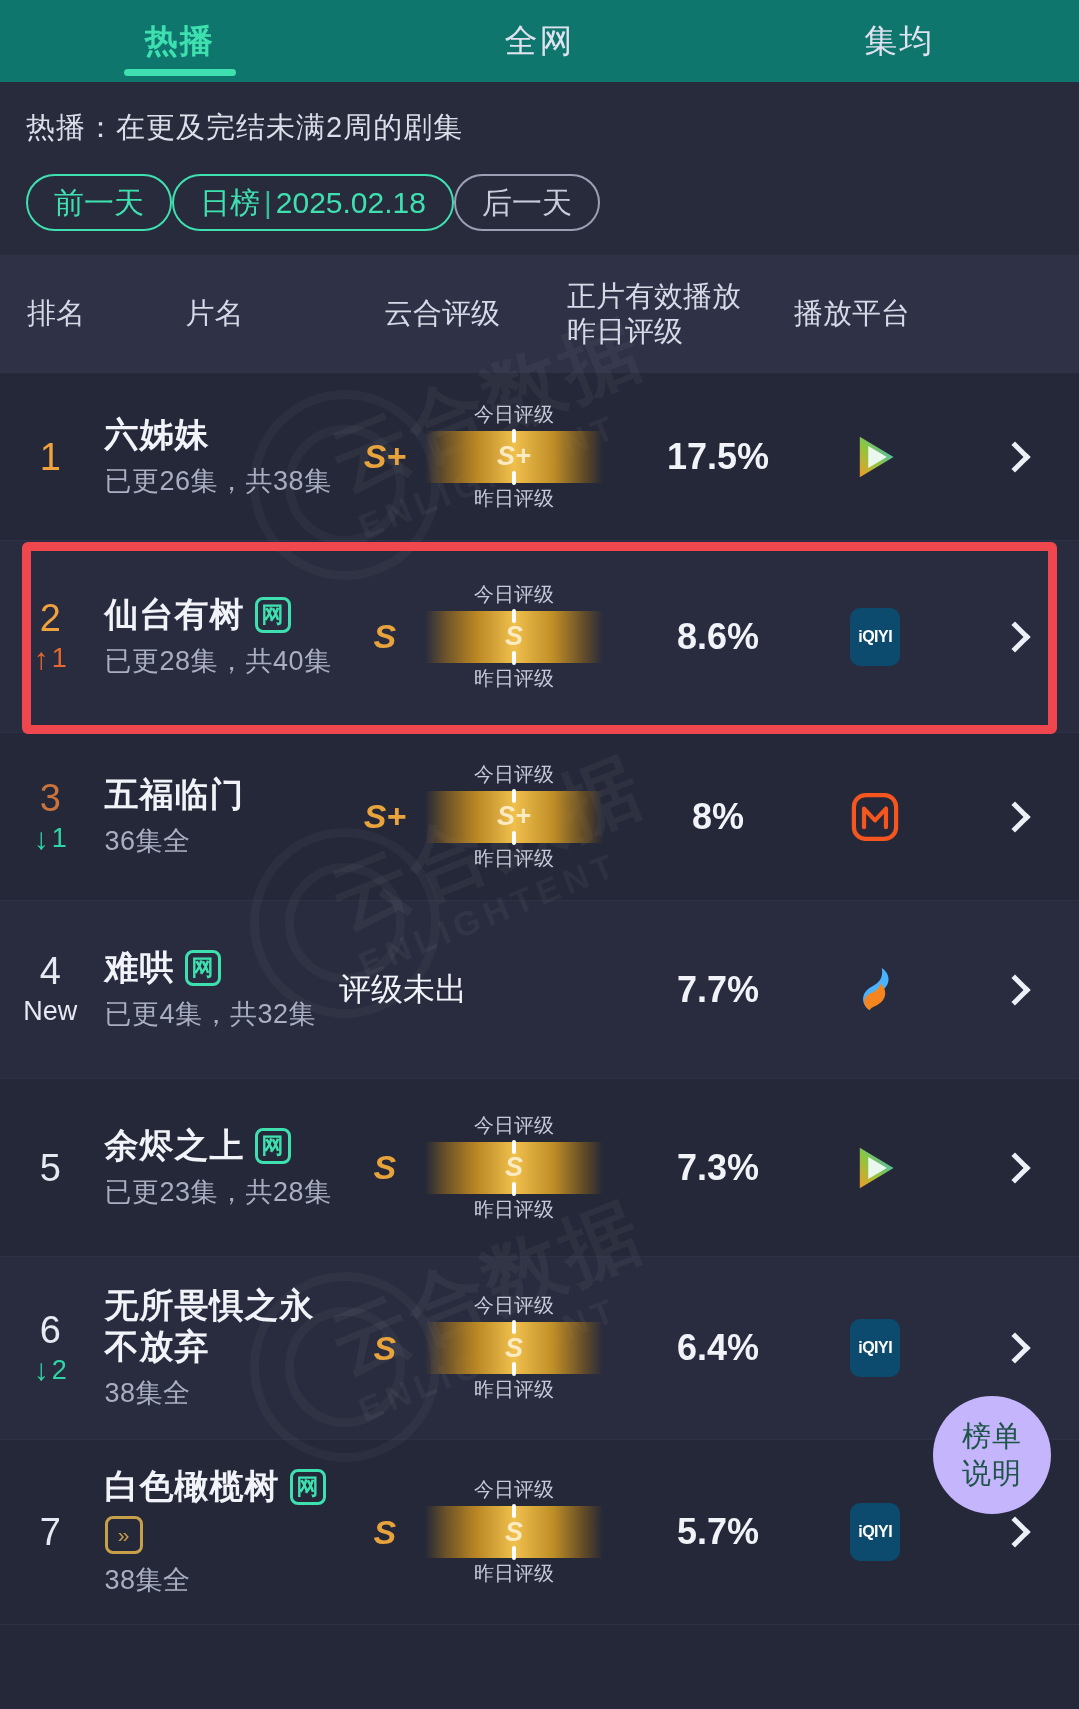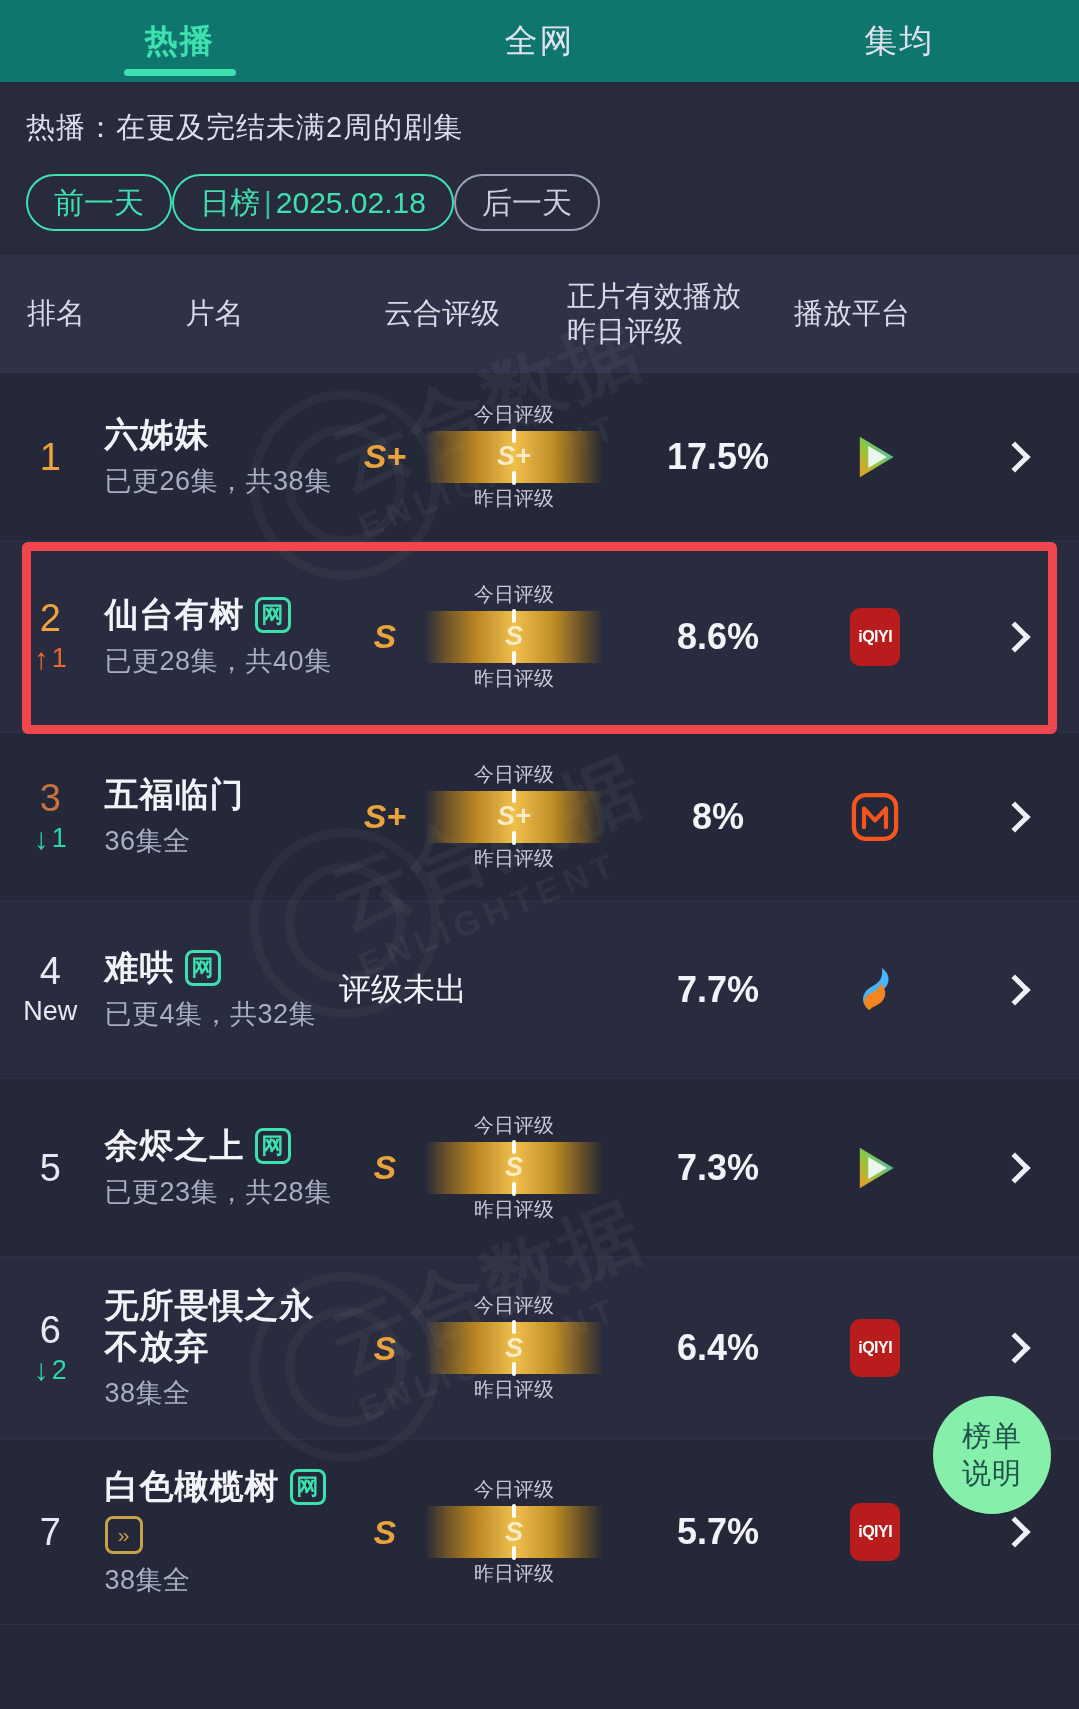--- a/index.html
+++ b/index.html
@@ -252,21 +252,21 @@
   
   .platcell {
     width: 170px;
     display: flex;
     align-items: center;
     justify-content: center;
   }
   .plat-ico { width: 54px; height: 54px; display: block; }
   .plat-iqiyi {
     width: 50px; height: 58px;
-    background: #b91c1c;
+    background: #0c4a6e;
     border-radius: 10px;
     display: flex; align-items: center; justify-content: center;
     color: #fff;
     font-size: 16px;
     font-weight: 700;
     letter-spacing: -.5px;
   }
 
   
   .arrowcell {
@@ -313,21 +313,21 @@
   }
 
   
   .fab {
     position: absolute;
     right: 28px;
     bottom: 195px;
     width: 118px;
     height: 118px;
     border-radius: 50%;
-    background: #86efac;
+    background: #c4b5fd;
     color: #1f5548;
     display: flex;
     flex-direction: column;
     align-items: center;
     justify-content: center;
     font-size: 29px;
     line-height: 1.28;
     z-index: 40;
     letter-spacing: 1px;
   }

